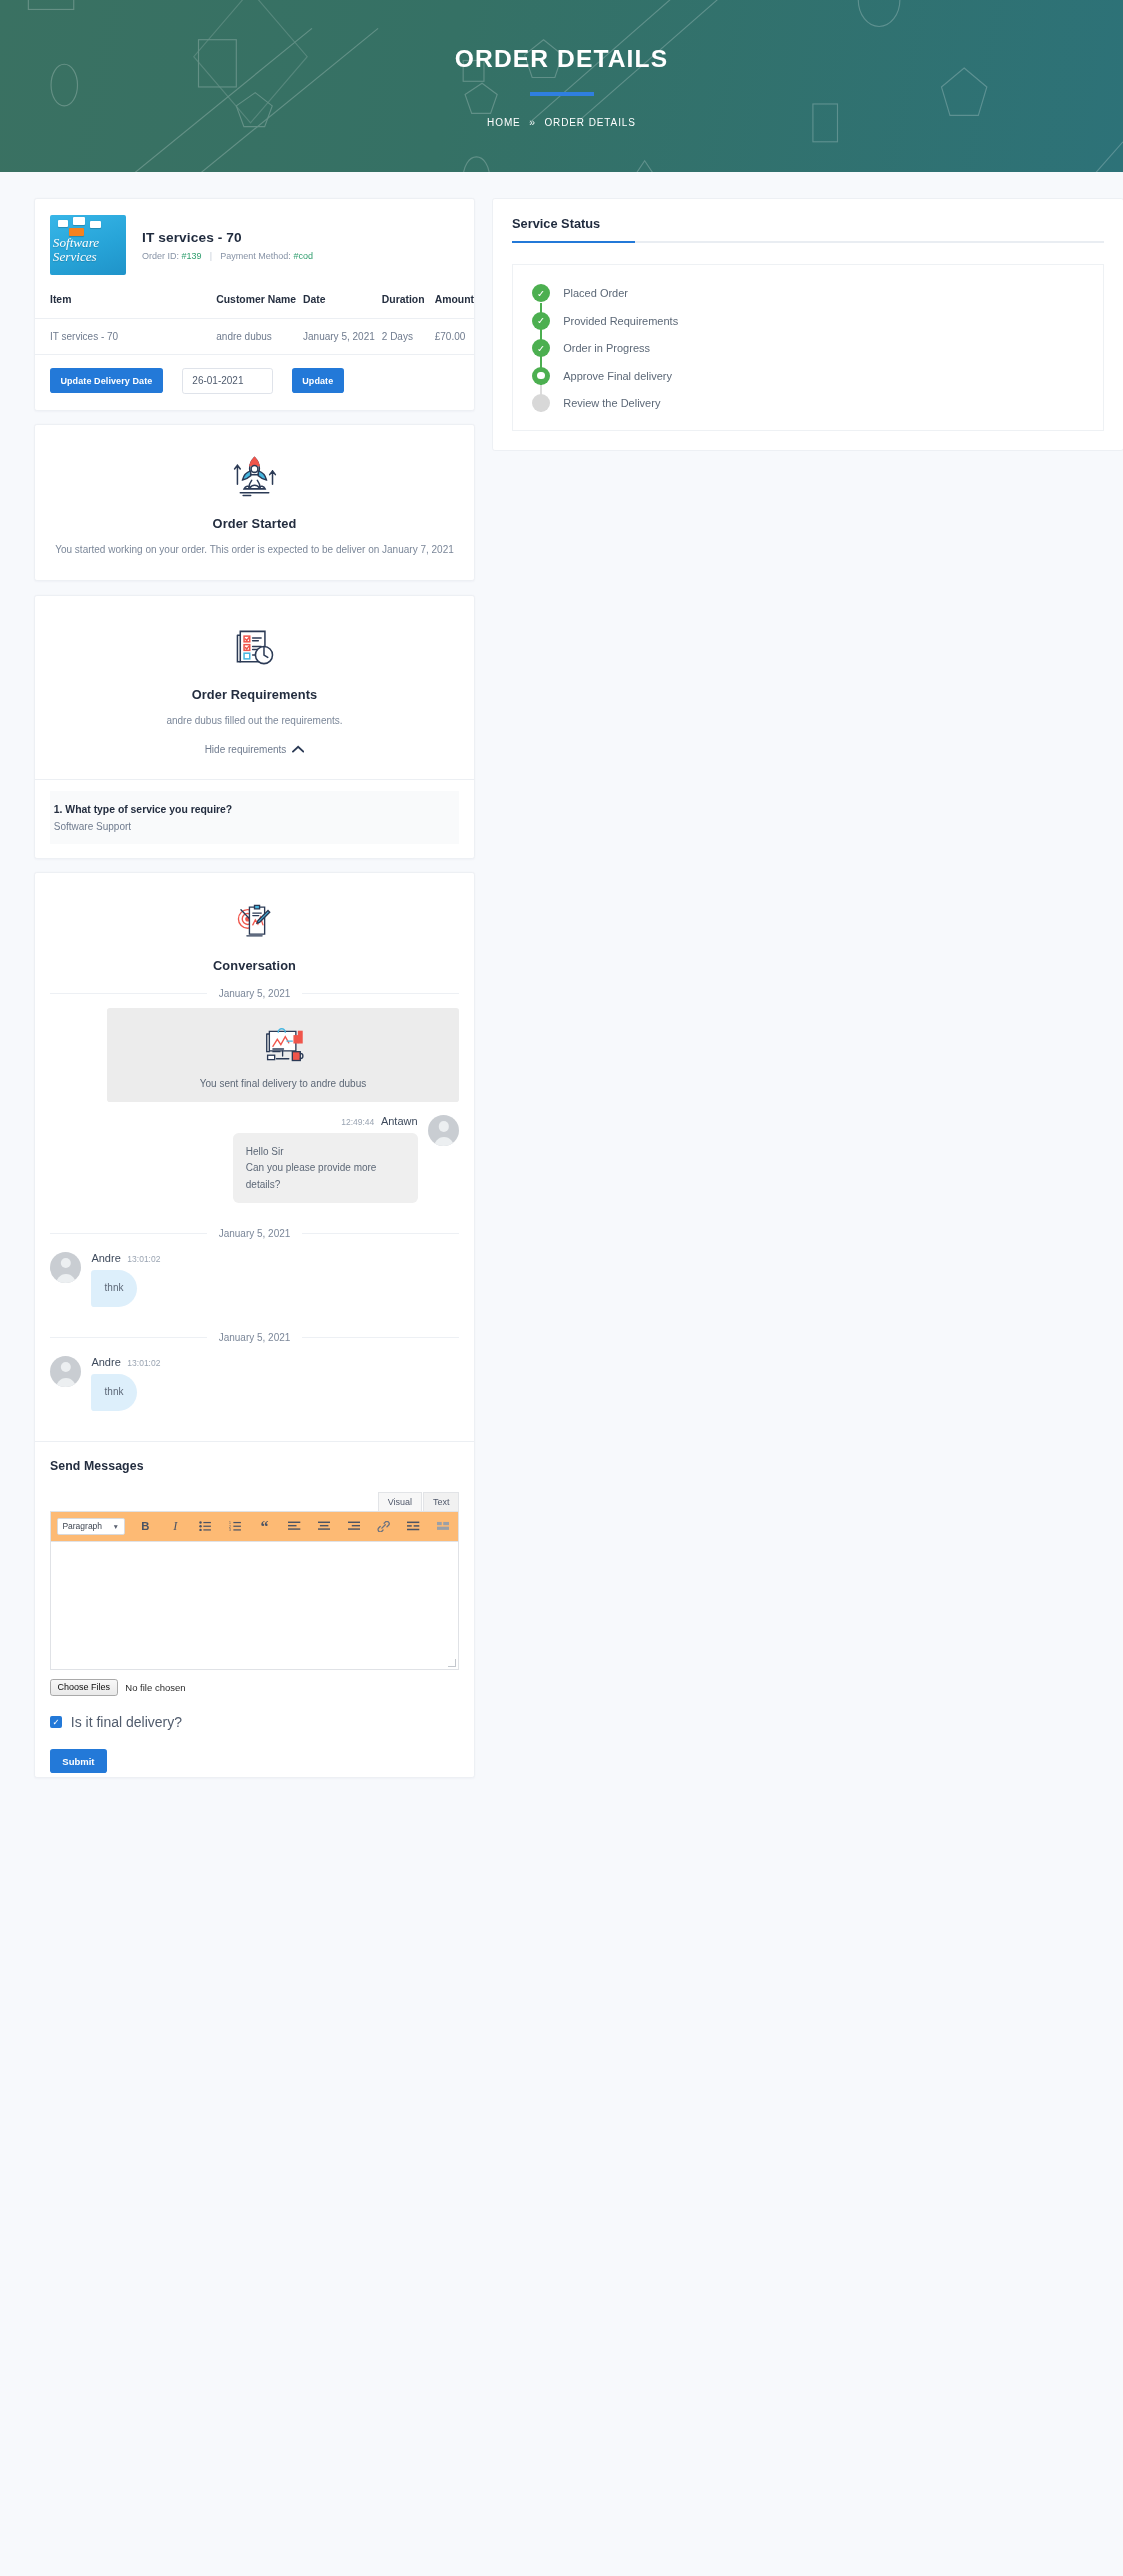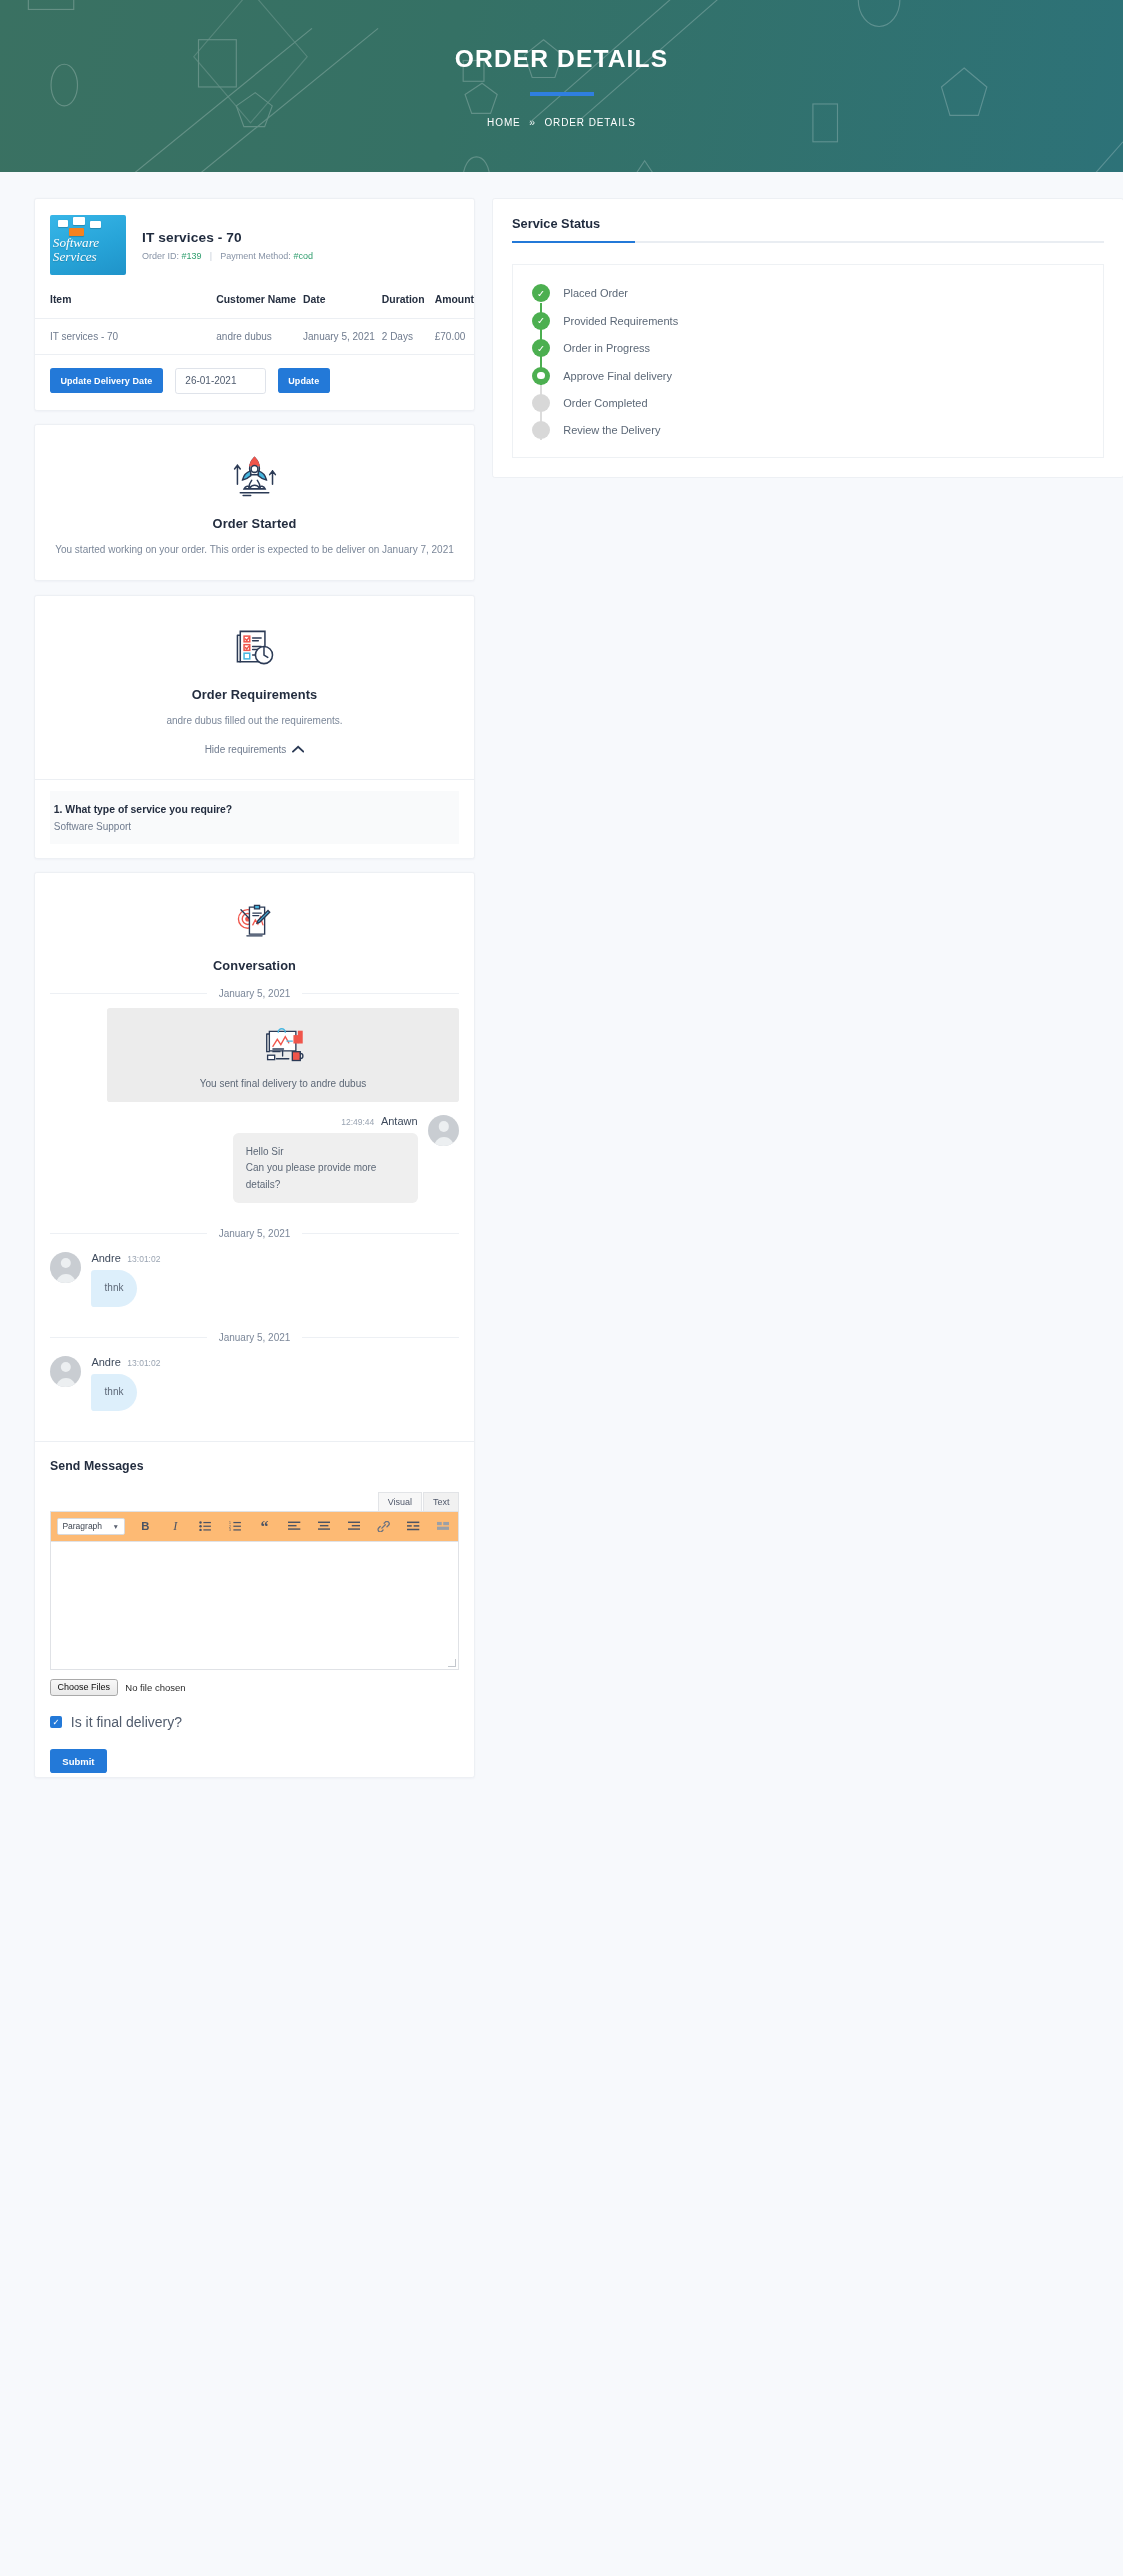--- a/index.html
+++ b/index.html
@@ -97,21 +97,21 @@
   table.otable td {
     text-align: left; font-size: 10px; color: #6f7b8e;
     padding: 12.3px 0; border-bottom: 0.9px solid #eceff3;
   }
   table.otable th:first-child, table.otable td:first-child { padding-left: 15px; }
   .c-item { width: 182px; }
   .c-cust { width: 87px; }
   .c-date { width: 79px; }
   .c-dur  { width: 53px; }
 
-  .btn-row { display: flex; align-items: center; gap: 12px; padding: 12.3px 15px 16px; }
+  .btn-row { display: flex; align-items: center; gap: 19px; padding: 12.3px 15px 16px; }
   .btn {
     background: #2379d8; color: #fff; border: none; border-radius: 2.8px;
     font-family: inherit; font-size: 9px; font-weight: 700;
     padding: 7.6px 10.4px; cursor: pointer; letter-spacing: 0.1px;
   }
   .date-input {
     border: 0.9px solid #dfe3ea; border-radius: 2.8px; background: #fff;
     font-family: inherit; font-size: 10px; color: #4f5b6e;
     padding: 6.6px 9.5px; width: 91px;
   }
@@ -649,25 +649,20 @@
           <div class="dot done">✓</div>
           <span class="step-lbl">Order in Progress</span>
         </div>
 
         <div class="step">
           <div class="connector grey"></div>
           <div class="dot current"></div>
           <span class="step-lbl">Approve Final delivery</span>
         </div>
 
-        <div class="step">
-          <div class="connector grey"></div>
-          <div class="dot todo"></div>
-          <span class="step-lbl">Order Completed</span>
-        </div>
 
         <div class="step">
           <div class="dot todo"></div>
           <span class="step-lbl">Review the Delivery</span>
         </div>
       </div>
     </div>
   </div>
 </div>
 

